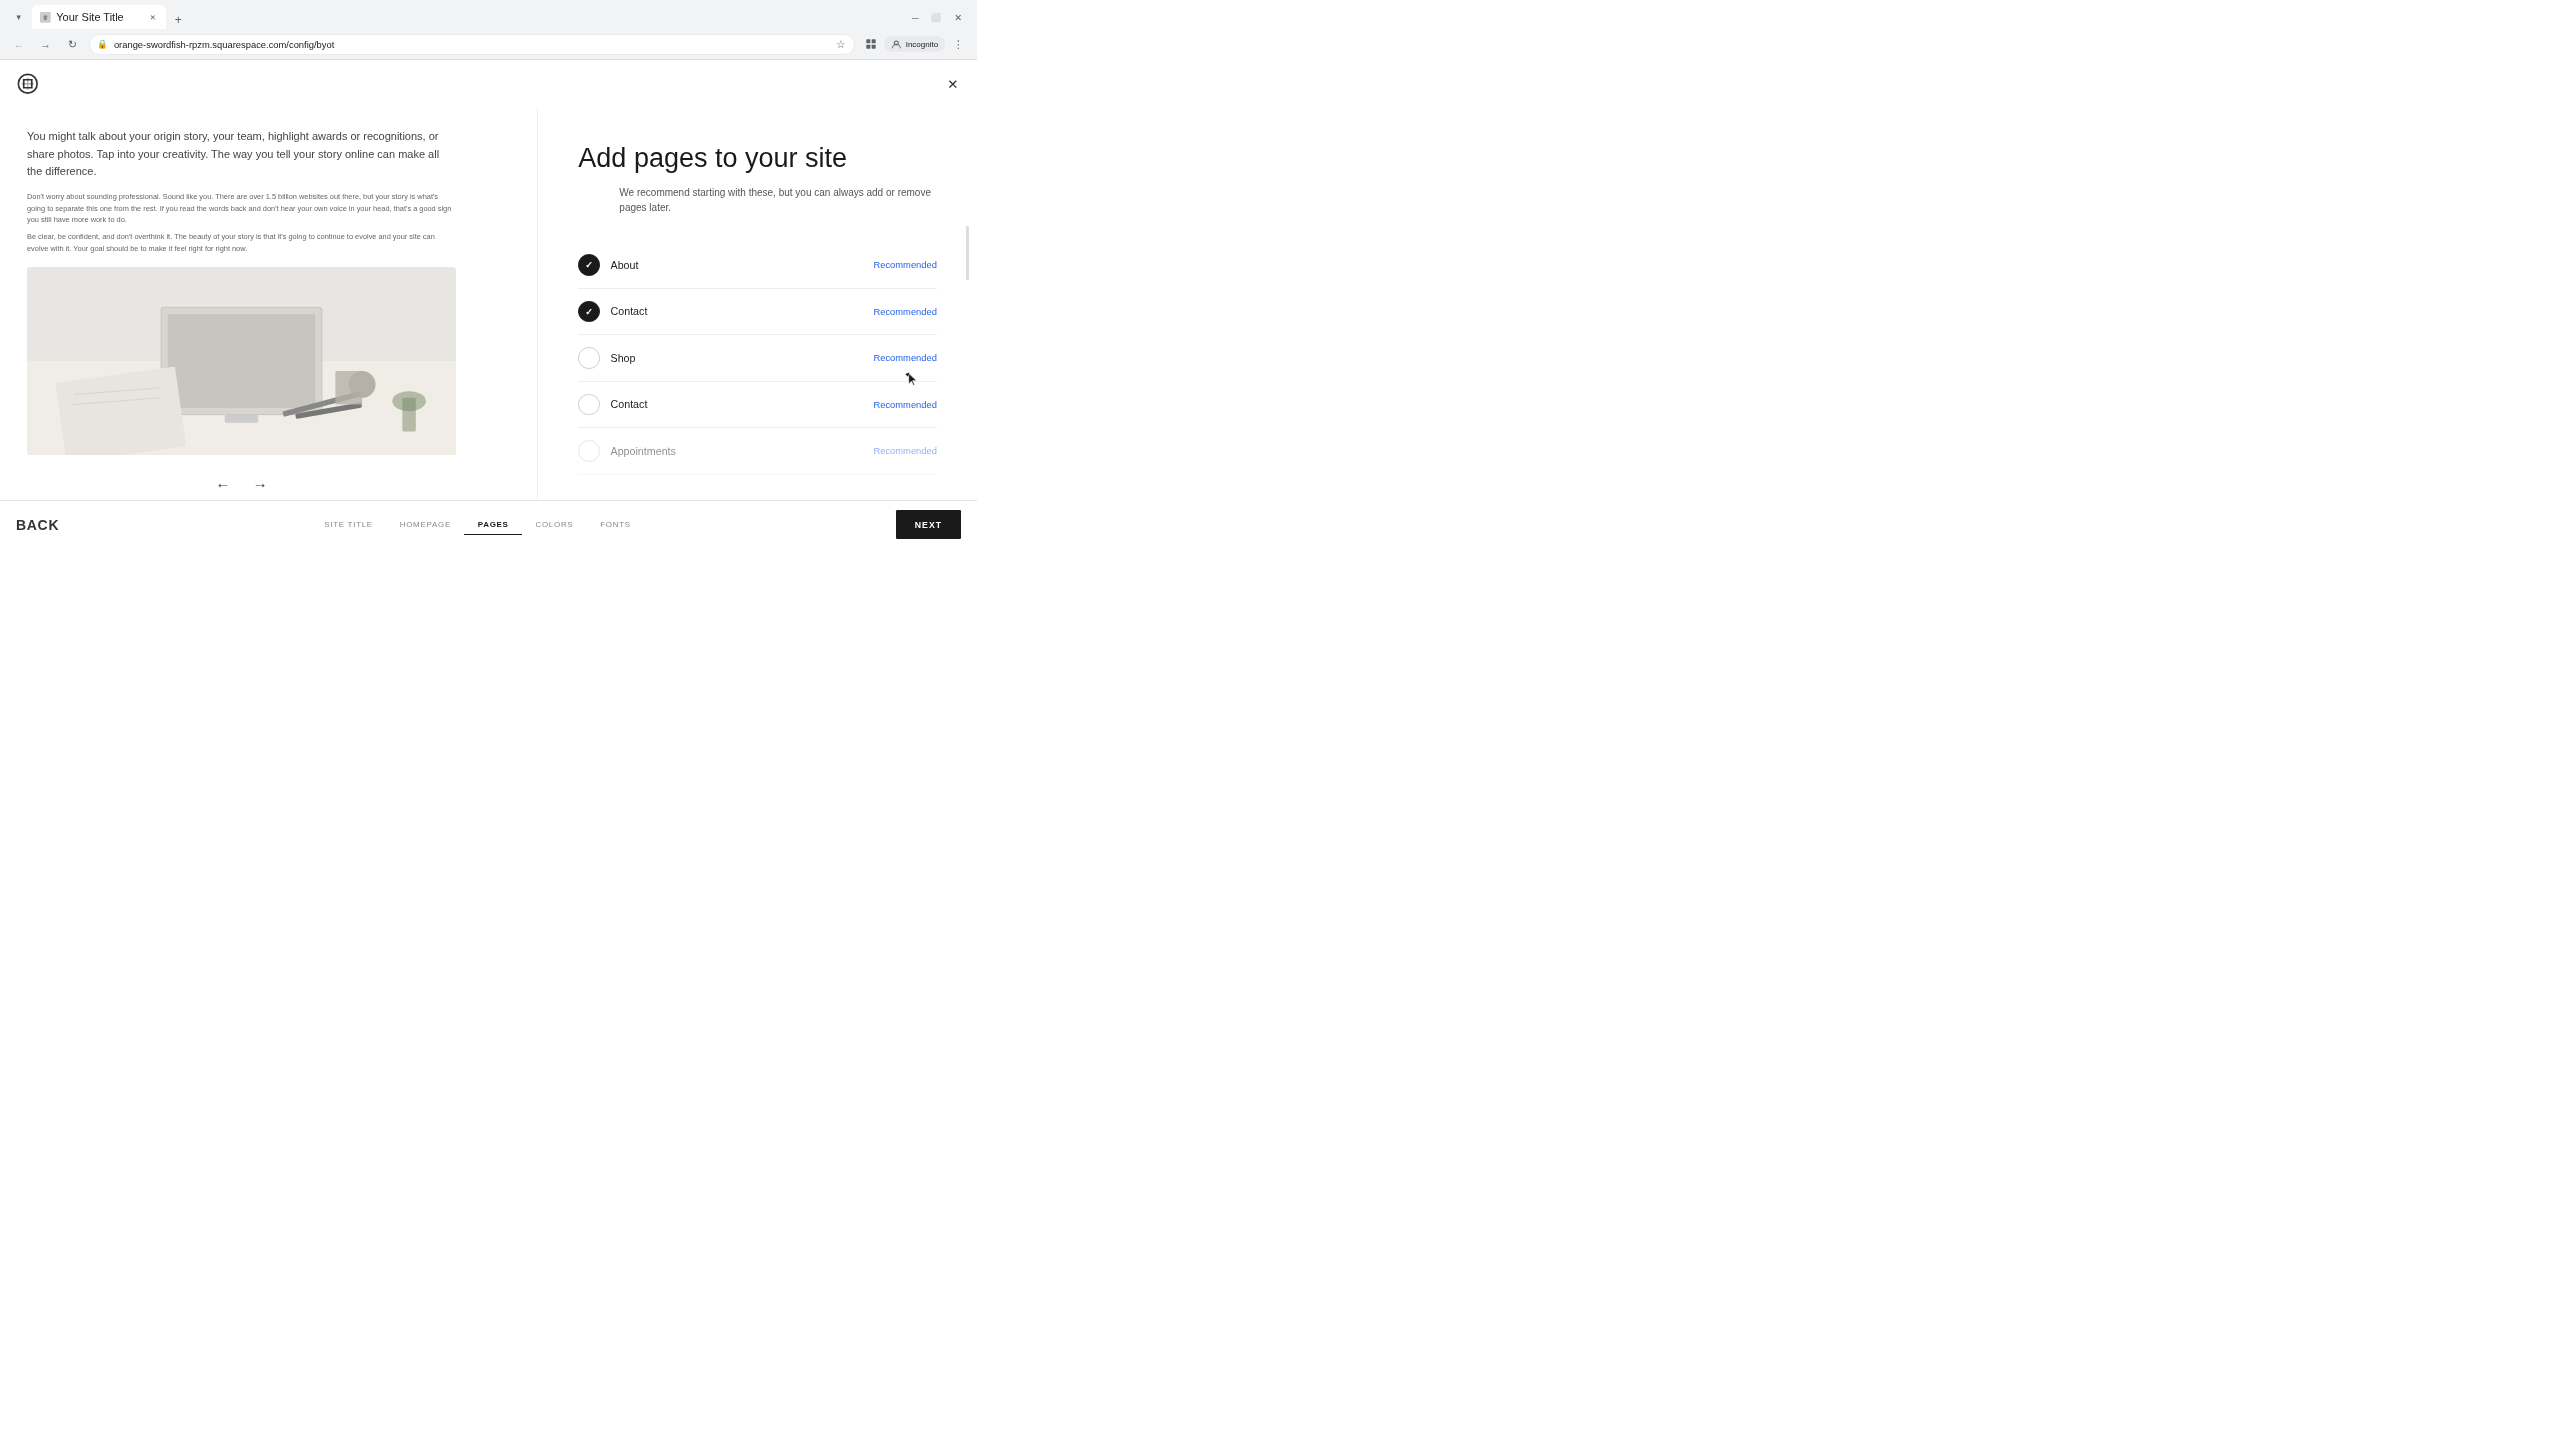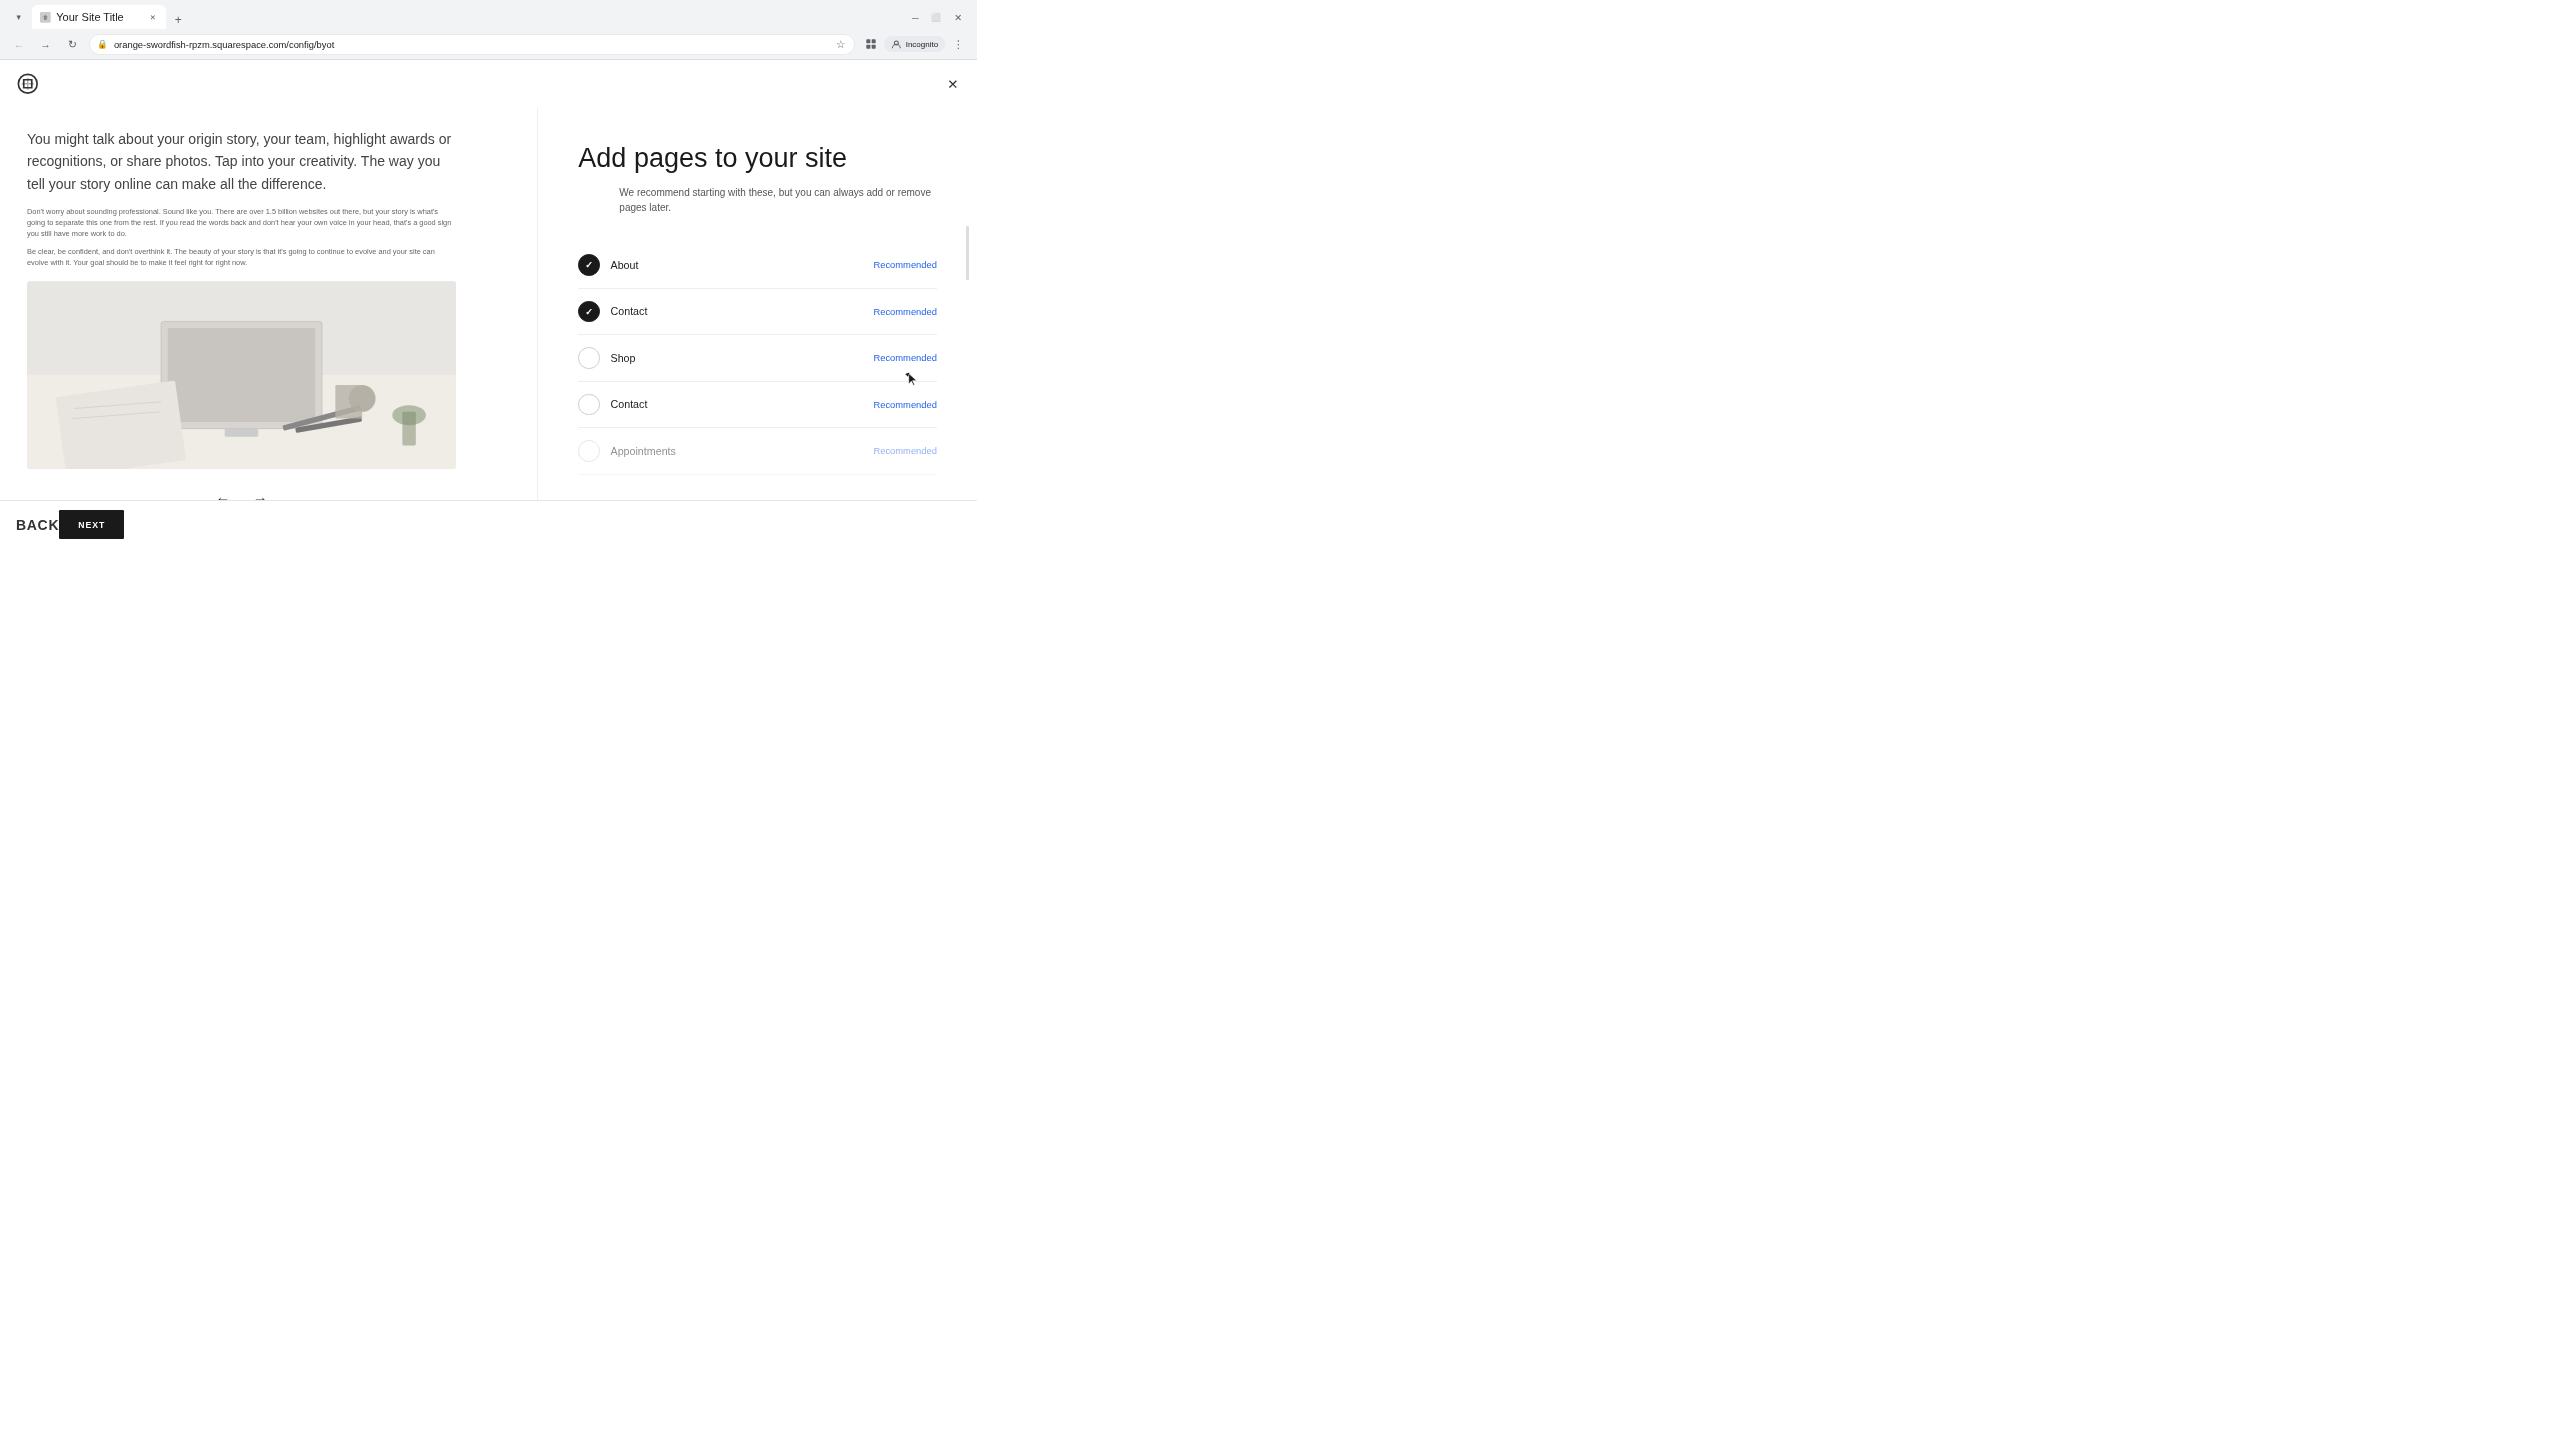--- a/index.html
+++ b/index.html
@@ -236,21 +236,21 @@
 
     .preview-title {
       font-size: 32px;
       font-weight: 300;
       color: #1a1a1a;
       margin-bottom: 13.4px;
       letter-spacing: -0.7px;
     }
 
     .preview-description {
-      font-size: 14px;
+      font-size: 11px;
       color: #444;
       line-height: 1.6;
       margin-bottom: 10.7px;
     }
 
     .preview-small-text {
       font-size: 7.4px;
       color: #666;
       line-height: 1.5;
       margin-bottom: 6.7px;
@@ -611,20 +611,27 @@
       </div>
 
       <div style="position:absolute;right:8px;top:30%;width:2.7px;height:54px;background:#ddd;border-radius:1.3px;"></div>
     </div>
 
   </div>
 
   <div class="bottom-bar">
     <button class="back-btn">BACK</button>
 
+    <div class="progress-tabs">
+      <button class="progress-tab">SITE TITLE</button>
+      <button class="progress-tab">HOMEPAGE</button>
+      <button class="progress-tab active">PAGES</button>
+      <button class="progress-tab">COLORS</button>
+      <button class="progress-tab">FONTS</button>
+    </div>
 
     <button class="next-btn">NEXT</button>
   </div>
 </div>
 
 <div class="cursor" style="left: 906px; top: 372px;">
   <svg width="16" height="16" viewBox="0 0 24 24">
     <path d="M4 2 L4 18 L8 14 L11 20 L13 19 L10 13 L16 13 Z" fill="#1a1a1a" stroke="#fff" stroke-width="1"></path>
   </svg>
 </div>

